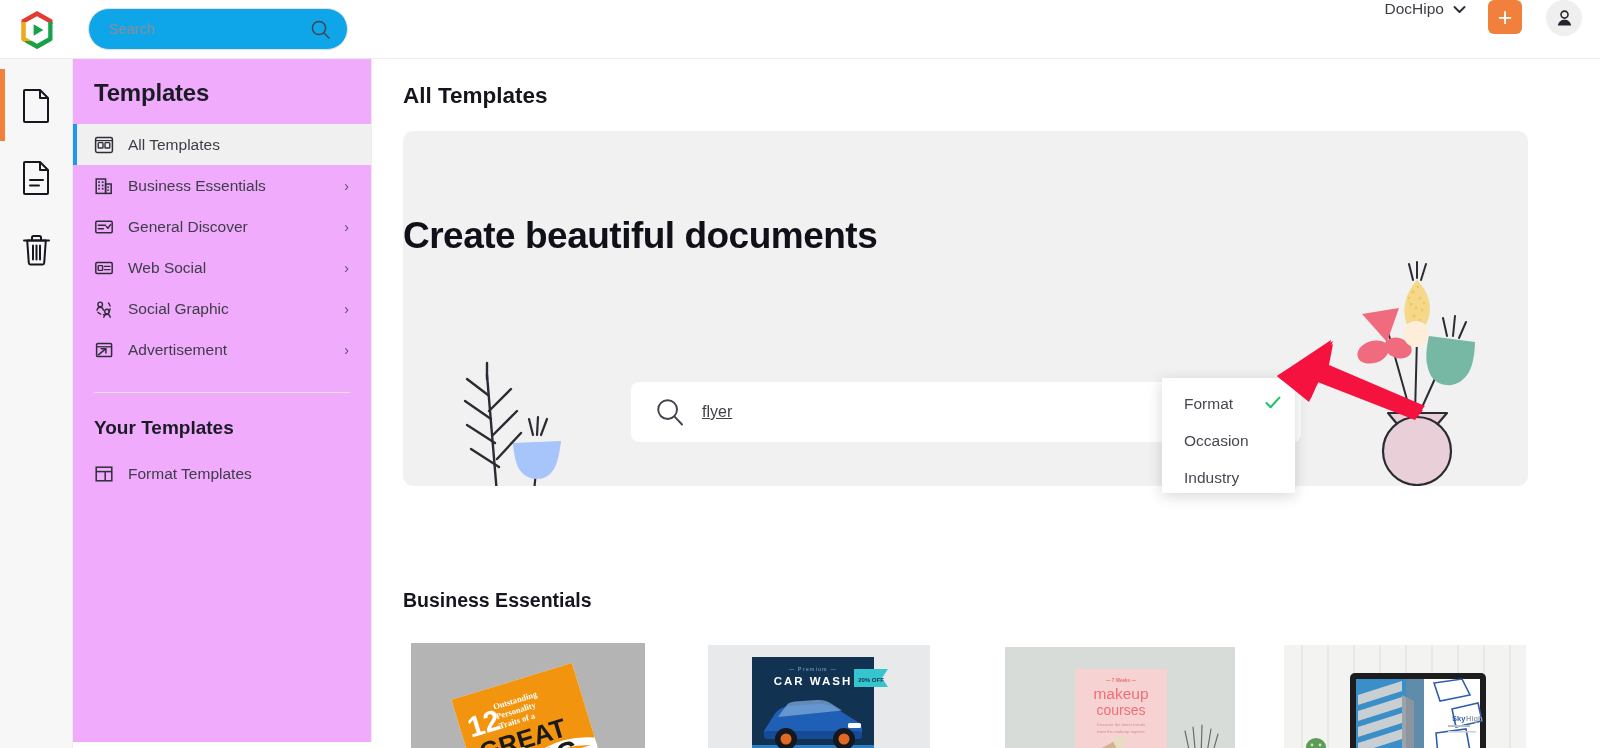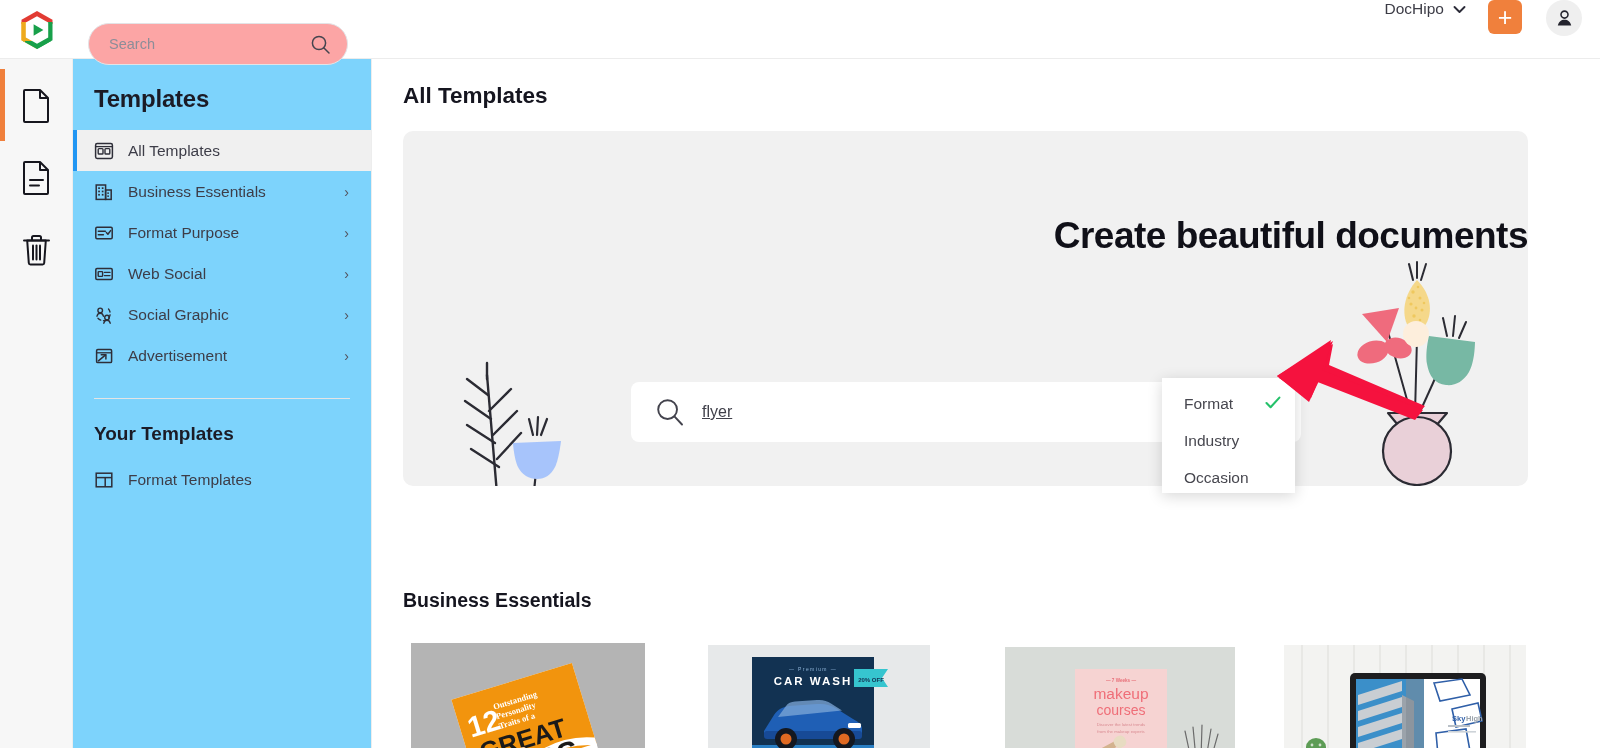--- a/index.html
+++ b/index.html
@@ -20,25 +20,25 @@
     border-bottom: 1px solid #ececec;
     display: flex; align-items: center;
     z-index: 40;
   }
   .logo-wrap {
     position: absolute; left: 14px; top: 7px;
     width: 45px; height: 45px;
     display: flex; align-items: center; justify-content: center;
   }
   .search-box {
-    position: absolute; left: 88px; top: 23px;
+    position: absolute; left: 88px; top: 8px;
     width: 260px; height: 42px;
     border: 1px solid #e3e3e6;
     border-radius: 22px;
-    background: #fca5a5;
+    background: #0ea5e9;
     display: flex; align-items: center;
     padding: 0 16px 0 20px;
   }
   .search-box input {
     flex: 1; border: none; outline: none;
     font-family: "Liberation Sans", sans-serif;
     font-size: 14.5px; color: #4a4a55;
     background: transparent;
   }
   .search-box input::placeholder { color: #8d8d98; }
@@ -78,23 +78,23 @@
     display: flex; align-items: center; justify-content: center;
     cursor: pointer;
   }
   .rail-item.active::before {
     content: ""; position: absolute; left: 0; top: 0;
     width: 5px; height: 72px; background: #f0803c;
   }
 
   
   .sidebar {
-    position: absolute; left: 73px; top: 59px;
+    position: absolute; left: 73px; top: 53px;
     width: 299px; height: 689px;
-    background: #7dd3fc;
+    background: #f0abfc;
     border-right: 1px solid #ededed;
     z-index: 15;
   }
   .sidebar-title {
     margin: 26px 0 0 21px;
     font-size: 24px; font-weight: bold; color: #1b1b26;
     letter-spacing: -0.2px;
   }
   .nav-list { margin-top: 17px; }
   .nav-item {
@@ -142,21 +142,21 @@
   
   .hero {
     position: absolute; left: 31px; top: 72px;
     width: 1125px; height: 355px;
     background: #f1f1f1;
     border-radius: 10px;
     overflow: hidden;
   }
   .hero-head {
     position: absolute; top: 84px; left: 0; width: 1125px;
-    text-align: right;
+    text-align: left;
     font-size: 37px; font-weight: bold; color: #101018;
     letter-spacing: -0.5px;
   }
   .hero-search {
     position: absolute; left: 228px; top: 251px;
     width: 670px; height: 60px;
     background: #fff; border-radius: 8px;
     display: flex; align-items: center;
     padding-left: 24px; padding-right: 8px;
     z-index: 6;
@@ -355,21 +355,21 @@
 
       <div class="nav-item">
         <span class="nav-icon">
           <svg width="20" height="20" viewBox="0 0 20 20">
             <rect x="1.8" y="4.2" width="16.4" height="11.6" rx="1.2" fill="none" stroke="#2e2e38" stroke-width="1.5"></rect>
             <line x1="4.3" y1="8.2" x2="11.4" y2="8.2" stroke="#2e2e38" stroke-width="1.4" stroke-linecap="round"></line>
             <line x1="4.3" y1="11.8" x2="9.4" y2="11.8" stroke="#2e2e38" stroke-width="1.4" stroke-linecap="round"></line>
             <polyline points="12.4,9.6 13.9,11.2 16.6,7.6" fill="none" stroke="#2e2e38" stroke-width="1.5" stroke-linecap="round" stroke-linejoin="round"></polyline>
           </svg>
         </span>
-        <span class="nav-label">Format Purpose</span>
+        <span class="nav-label">General Discover</span>
         <span class="nav-chev">›</span>
       </div>
 
       <div class="nav-item">
         <span class="nav-icon">
           <svg width="20" height="20" viewBox="0 0 20 20">
             <rect x="1.8" y="4.6" width="16.4" height="10.8" rx="1.2" fill="none" stroke="#2e2e38" stroke-width="1.5"></rect>
             <rect x="4.2" y="7.6" width="4.4" height="4.8" rx="0.7" fill="none" stroke="#2e2e38" stroke-width="1.4"></rect>
             <line x1="10.4" y1="8.4" x2="16" y2="8.4" stroke="#2e2e38" stroke-width="1.3" stroke-linecap="round"></line>
             <line x1="10.4" y1="11.6" x2="16" y2="11.6" stroke="#2e2e38" stroke-width="1.3" stroke-linecap="round"></line>
@@ -716,24 +716,24 @@
     <div class="dropdown" style="left:790px; top:319px;">
       <div class="dd-item">
         <span class="dd-label">Format</span>
         <span class="dd-check">
           <svg width="16" height="13" viewBox="0 0 16 13">
             <polyline points="1.5,7 5.6,11.2 14.4,1.6" fill="none" stroke="#25c16a" stroke-width="2.1" stroke-linecap="round" stroke-linejoin="round"></polyline>
           </svg>
         </span>
       </div>
       <div class="dd-item">
+        <span class="dd-label">Occasion</span>
+      </div>
+      <div class="dd-item">
         <span class="dd-label">Industry</span>
-      </div>
-      <div class="dd-item">
-        <span class="dd-label">Occasion</span>
       </div>
     </div>
 
     <div class="red-arrow" style="left:903px; top:273px;">
       <svg width="185" height="90" viewBox="0 0 185 90">
         <g fill="#f5123e">
           <path d="M4 46 L58 12 L54 33 L150 74 L139 86 L44 47 L36 66 Z"></path>
           <path d="M2 44 L56 8 L50 36 L34 70 Z"></path>
         </g>
         <path d="M2 44 L58 9 L47 38 L148 78 L140 88 L40 49 L33 68 Z" fill="#f5123e"></path>

